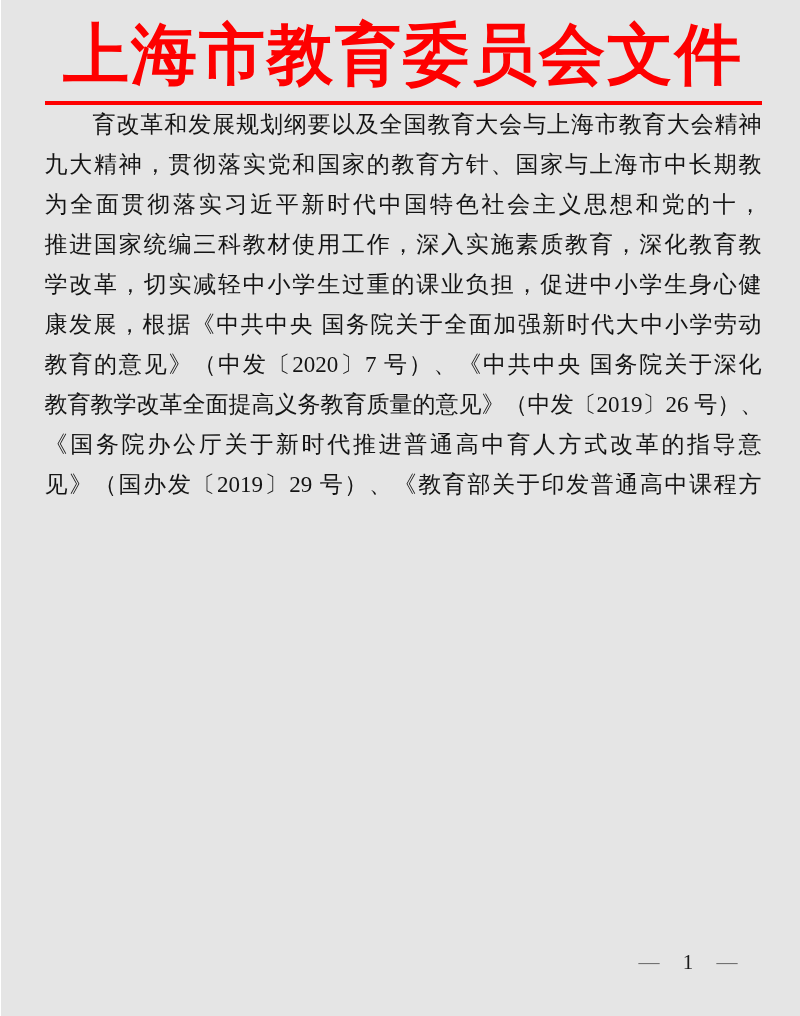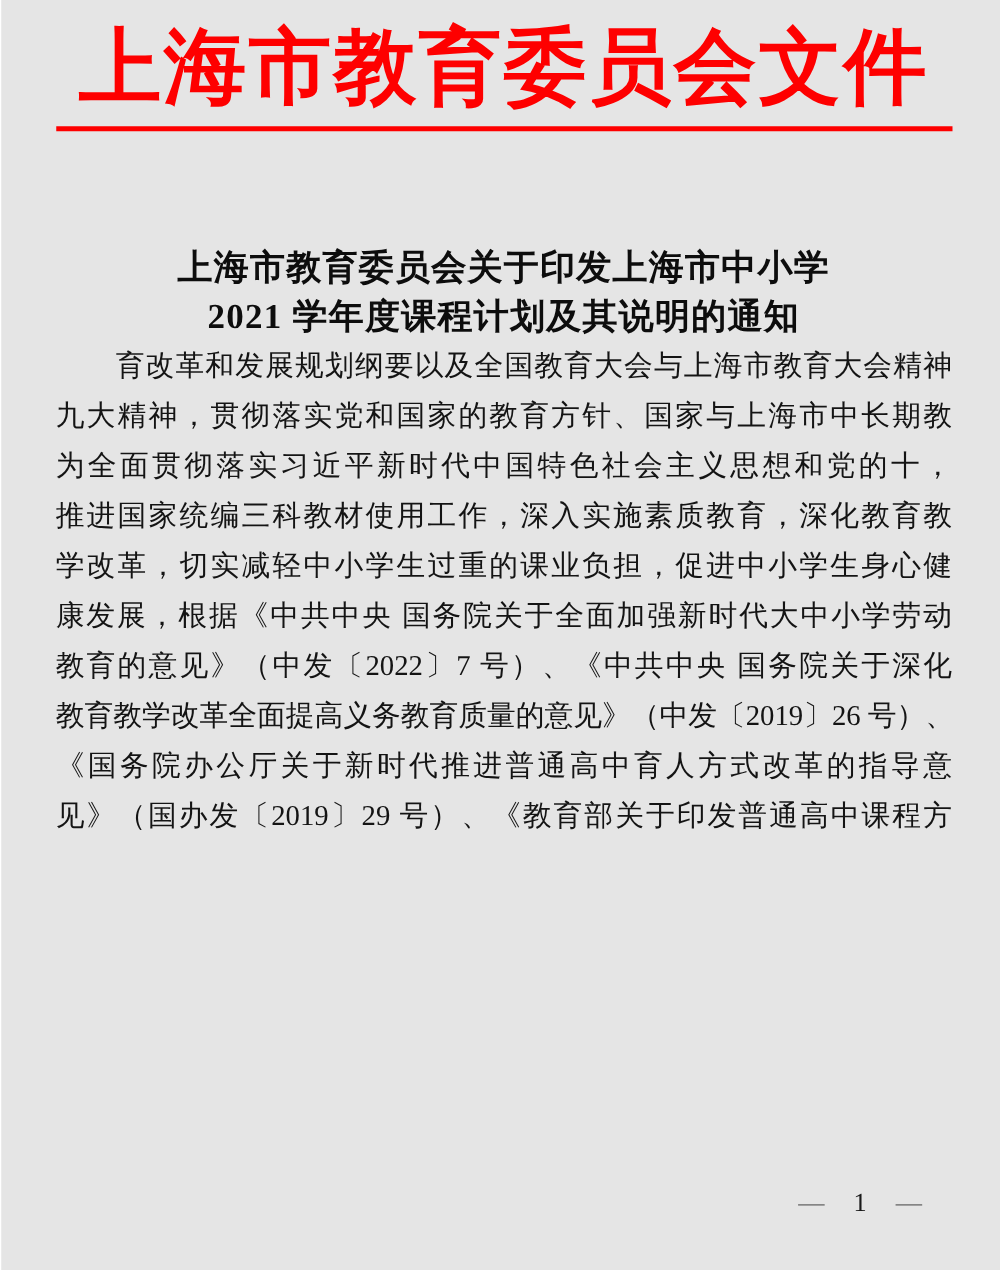--- a/index.html
+++ b/index.html
@@ -84,34 +84,30 @@
 </head>
 <body>
 
 <div class="page">
   <div class="inner">
     <div class="header-title">上海市教育委员会文件</div>
 
 
     <hr class="red-line">
 
-    <div class="doc-title">
-      <div>上海市教育委员会关于印发上海市中小学</div>
-      <div>2021 学年度课程计划及其说明的通知</div>
-    </div>
 
 
     <div class="body-text">
       <div class="body-line indent">育改革和发展规划纲要以及全国教育大会与上海市教育大会精神</div>
       <div class="body-line">九大精神，贯彻落实党和国家的教育方针、国家与上海市中长期教</div>
       <div class="body-line">为全面贯彻落实习近平新时代中国特色社会主义思想和党的十，</div>
       <div class="body-line">推进国家统编三科教材使用工作，深入实施素质教育，深化教育教</div>
       <div class="body-line">学改革，切实减轻中小学生过重的课业负担，促进中小学生身心健</div>
       <div class="body-line">康发展，根据《中共中央 国务院关于全面加强新时代大中小学劳动</div>
-      <div class="body-line">教育的意见》（中发〔2022〕7 号）、《中共中央 国务院关于深化</div>
+      <div class="body-line">教育的意见》（中发〔2020〕7 号）、《中共中央 国务院关于深化</div>
       <div class="body-line">教育教学改革全面提高义务教育质量的意见》（中发〔2019〕26 号）、</div>
       <div class="body-line">《国务院办公厅关于新时代推进普通高中育人方式改革的指导意</div>
       <div class="body-line">见》（国办发〔2019〕29 号）、《教育部关于印发普通高中课程方</div>
     </div>
   </div>
 
   <div class="page-number">
     <span class="dash">—</span>
     <span class="num">1</span>
     <span class="dash">—</span>

